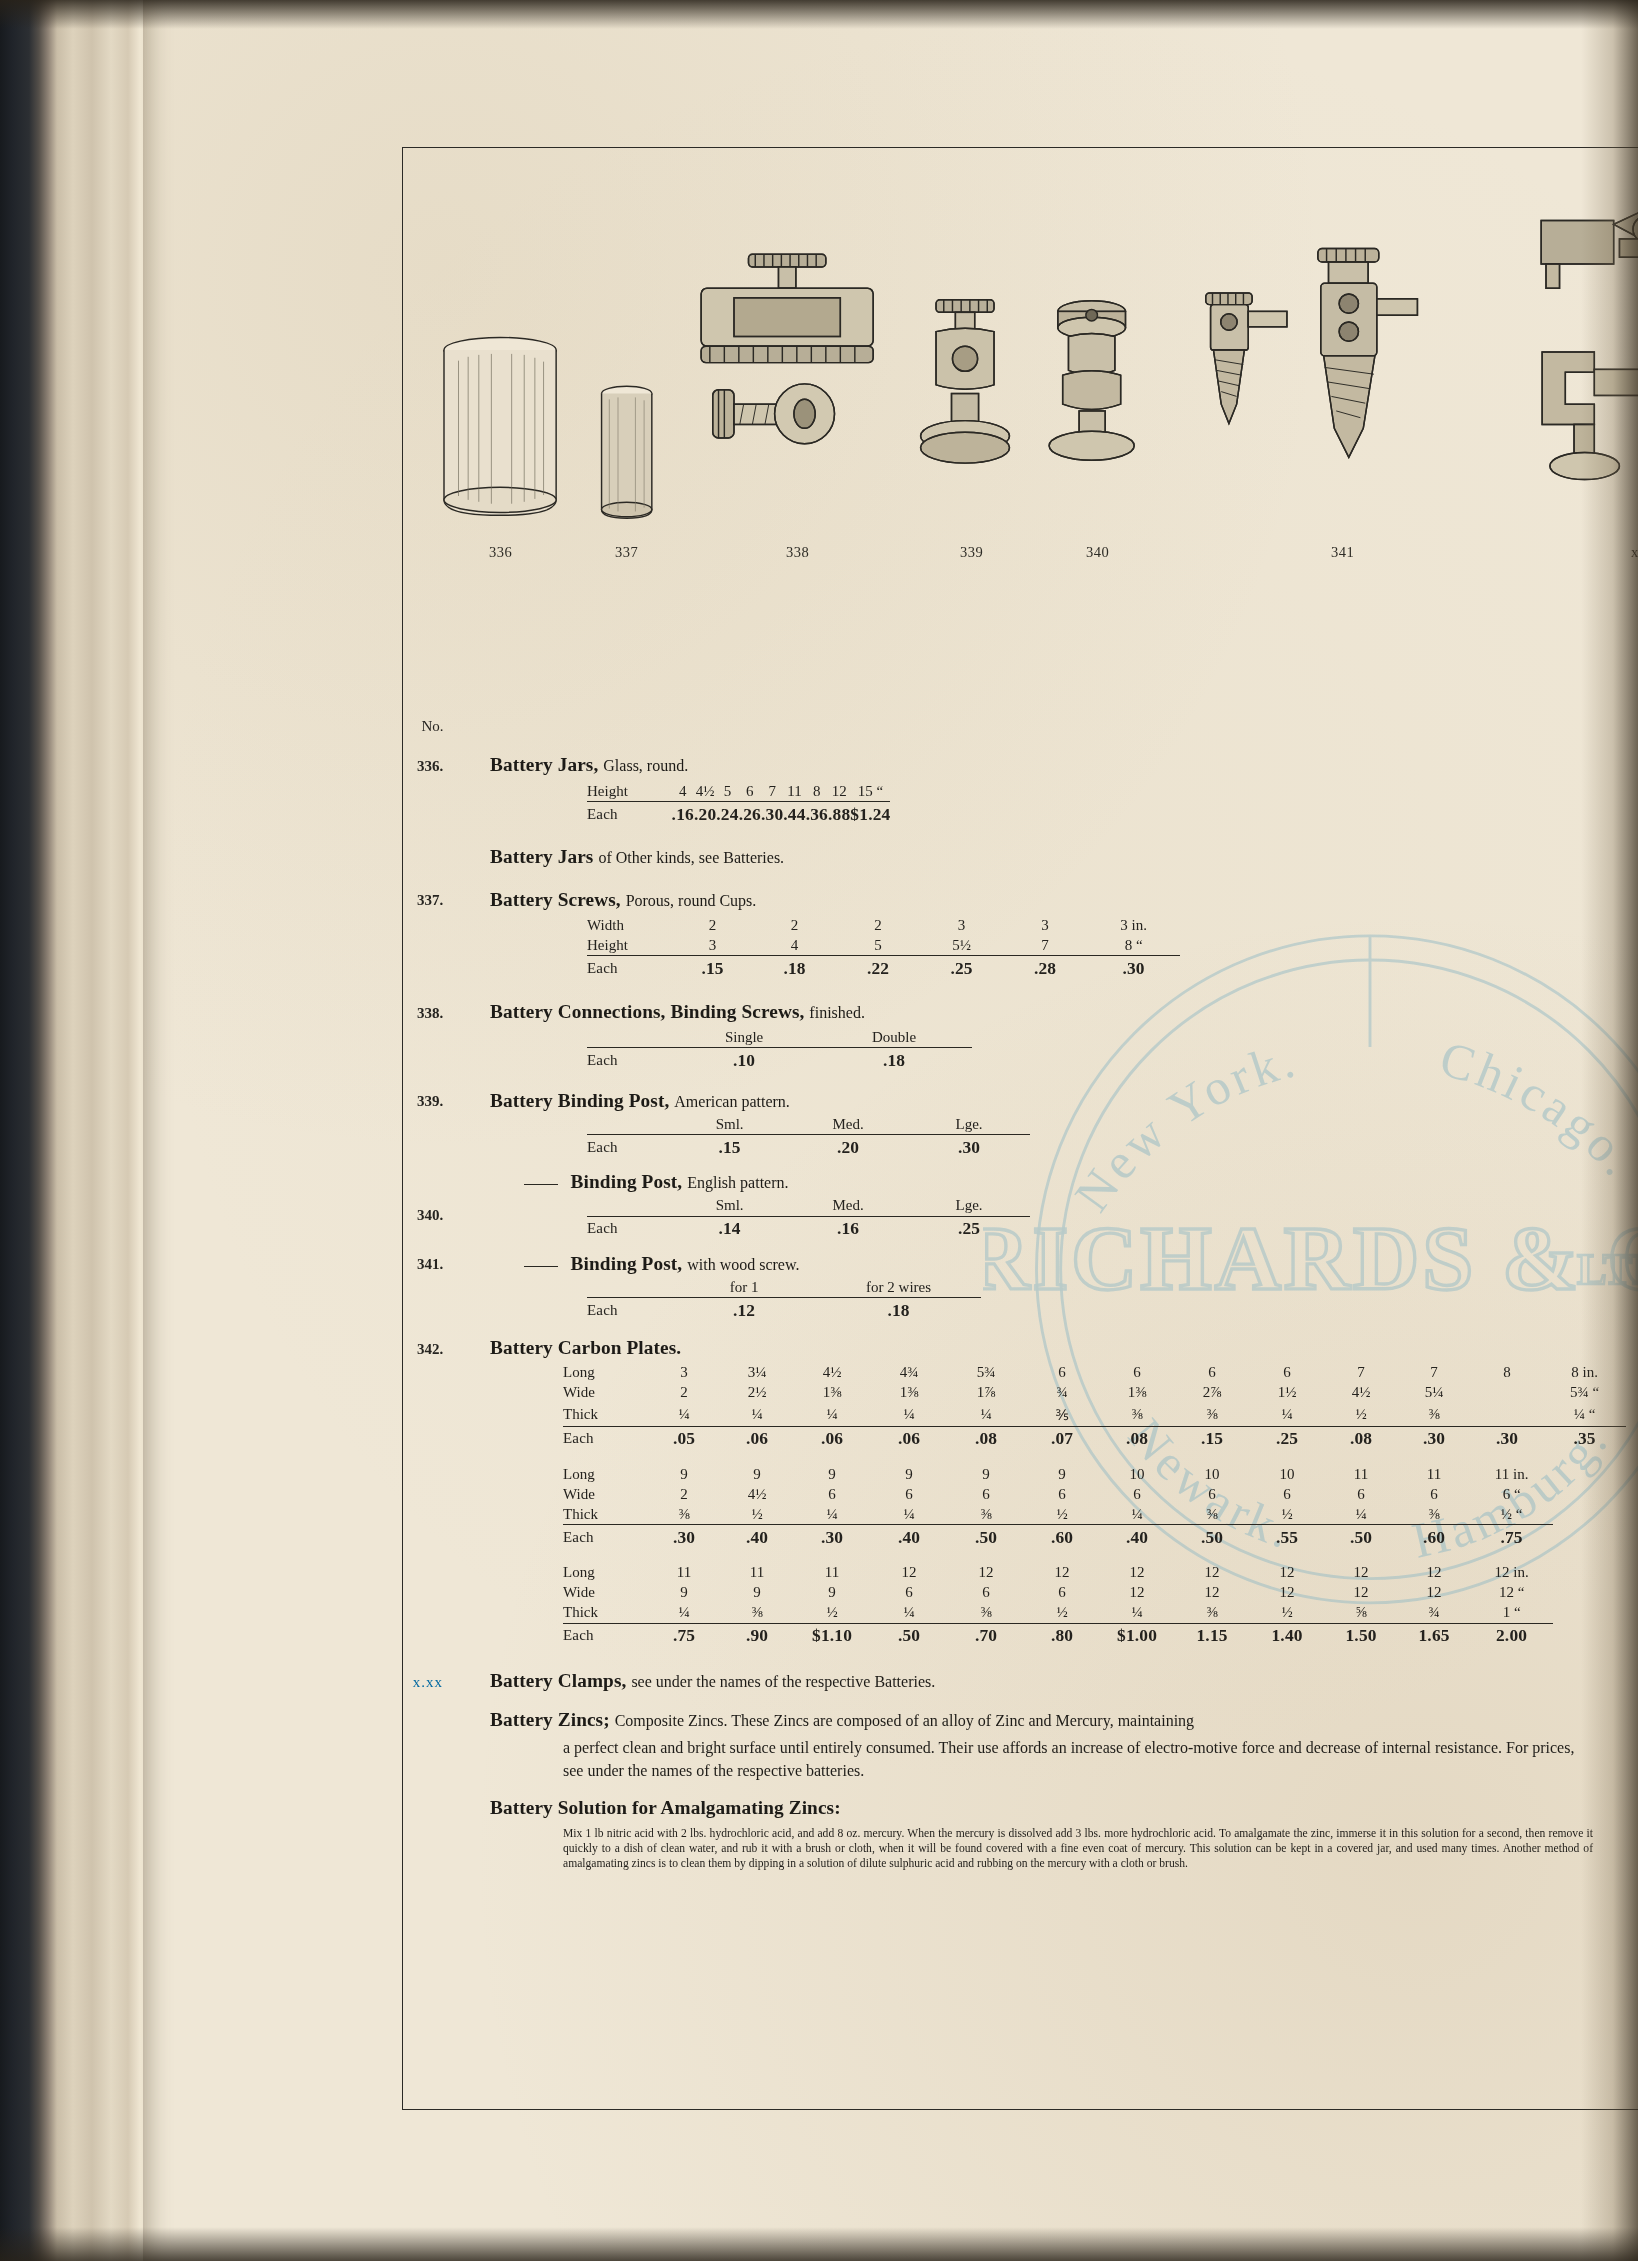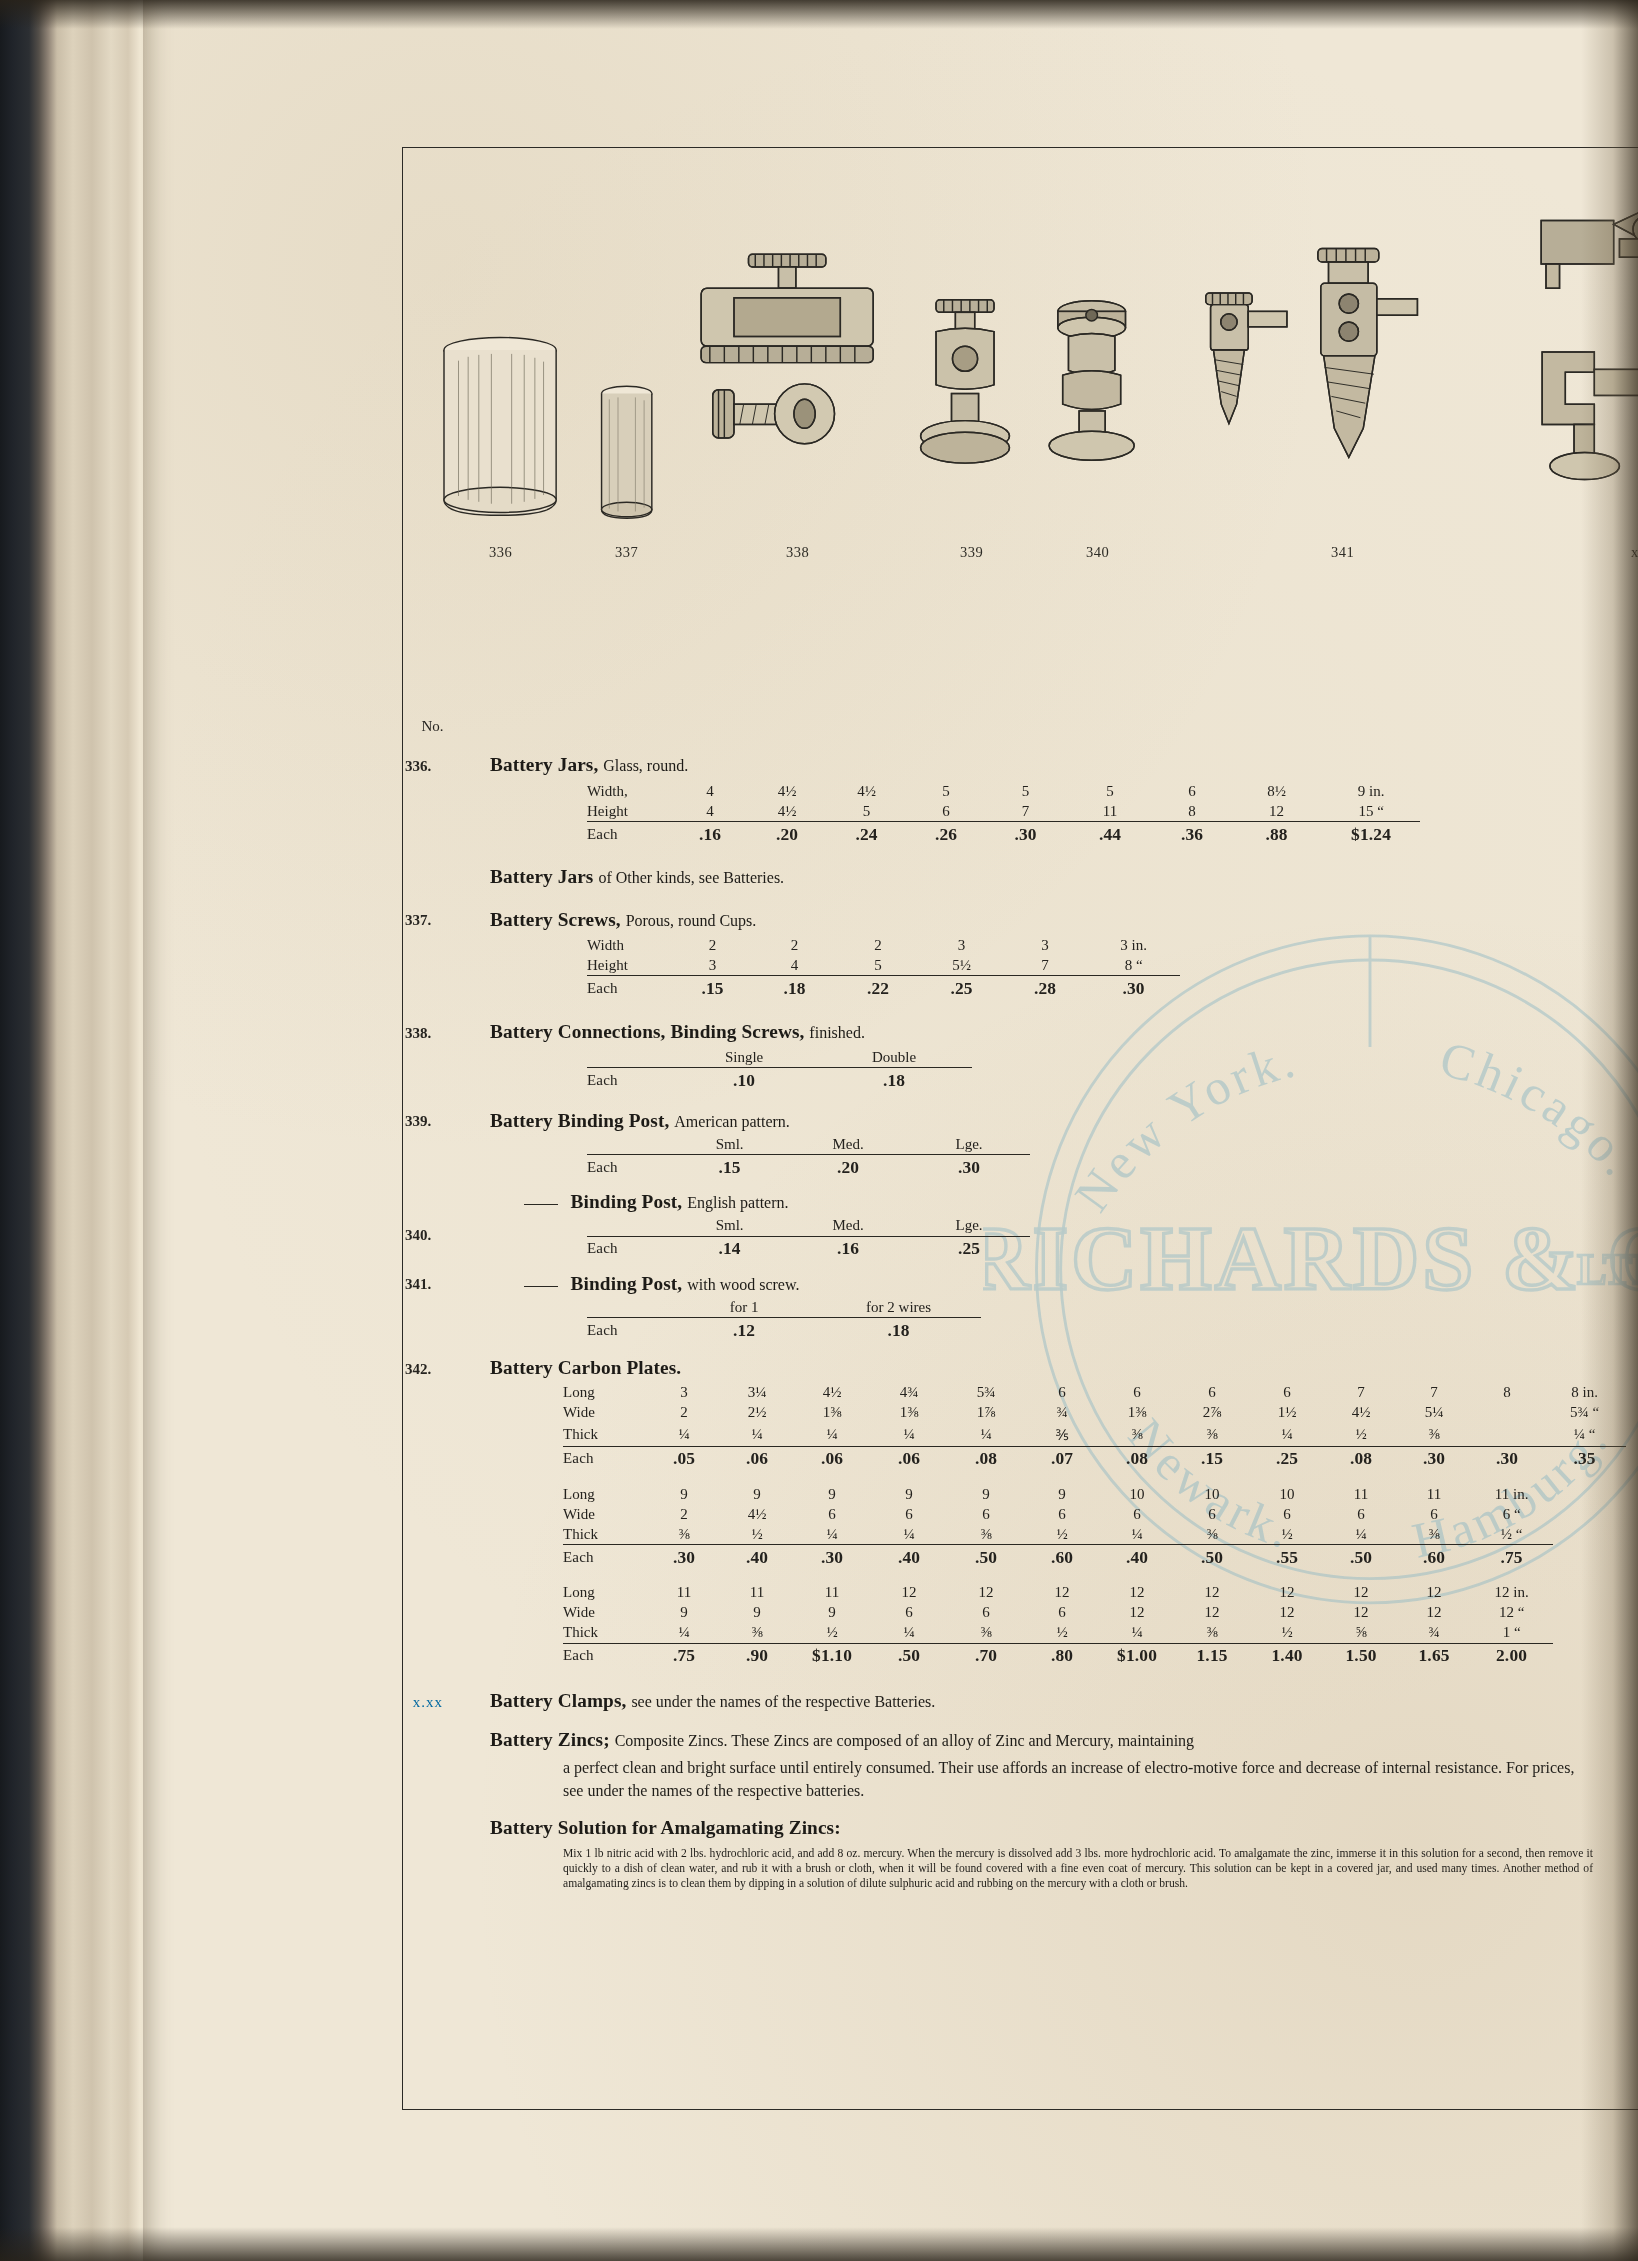--- a/index.html
+++ b/index.html
@@ -63,21 +63,21 @@
   .figrow{position:absolute;left:271px;top:184px;width:1305px;height:377px;}
   .fignum{
     position:absolute;font-size:14.5px;color:#2e2c26;letter-spacing:0.5px;
   }
 
   .body{
     position:absolute;left:0;top:600px;width:1331px;
   }
   .entry{position:relative;width:100%;}
   .num{
-    position:absolute;left:2px;font-size:15px;color:#262420;font-weight:bold;
+    position:absolute;left:14px;font-size:15px;color:#262420;font-weight:bold;
   }
   .nolabel{
     position:absolute;left:18.4px;font-size:15px;color:#262420;
   }
   .title{
     font-size:19.3px;color:#1d1b17;font-weight:bold;letter-spacing:0.1px;
   }
   .title .sub{
     font-weight:normal;font-size:16px;letter-spacing:0;
   }
@@ -365,32 +365,20 @@
         <div class="nolabel" style="position:relative;top:-30px;left:18.4px;">No.</div>
 
         <div class="entry" style="margin-top:-10.6px;">
           <span class="num" style="top:3.9px;">336.</span>
           <div class="title indent">
             <span>Battery Jars,</span>
             <span class="sub">Glass, round.</span>
           </div>
           <table class="spec" style="margin-top:4.8px;">
             <tbody>
-                <tr>
-              <td class="rl">Width,</td>
-              <td style="width:77px">4</td>
-              <td style="width:77px">4½</td>
-              <td style="width:82px">4½</td>
-              <td style="width:77px">5</td>
-              <td style="width:82px">5</td>
-              <td style="width:87px">5</td>
-              <td style="width:77px">6</td>
-              <td style="width:92px">8½</td>
-              <td style="width:97px">9 in.</td>
-            </tr>
             <tr>
               <td class="rl">Height</td>
               <td>4</td>
               <td>4½</td>
               <td>5</td>
               <td>6</td>
               <td>7</td>
               <td>11</td>
               <td>8</td>
               <td>12</td>

